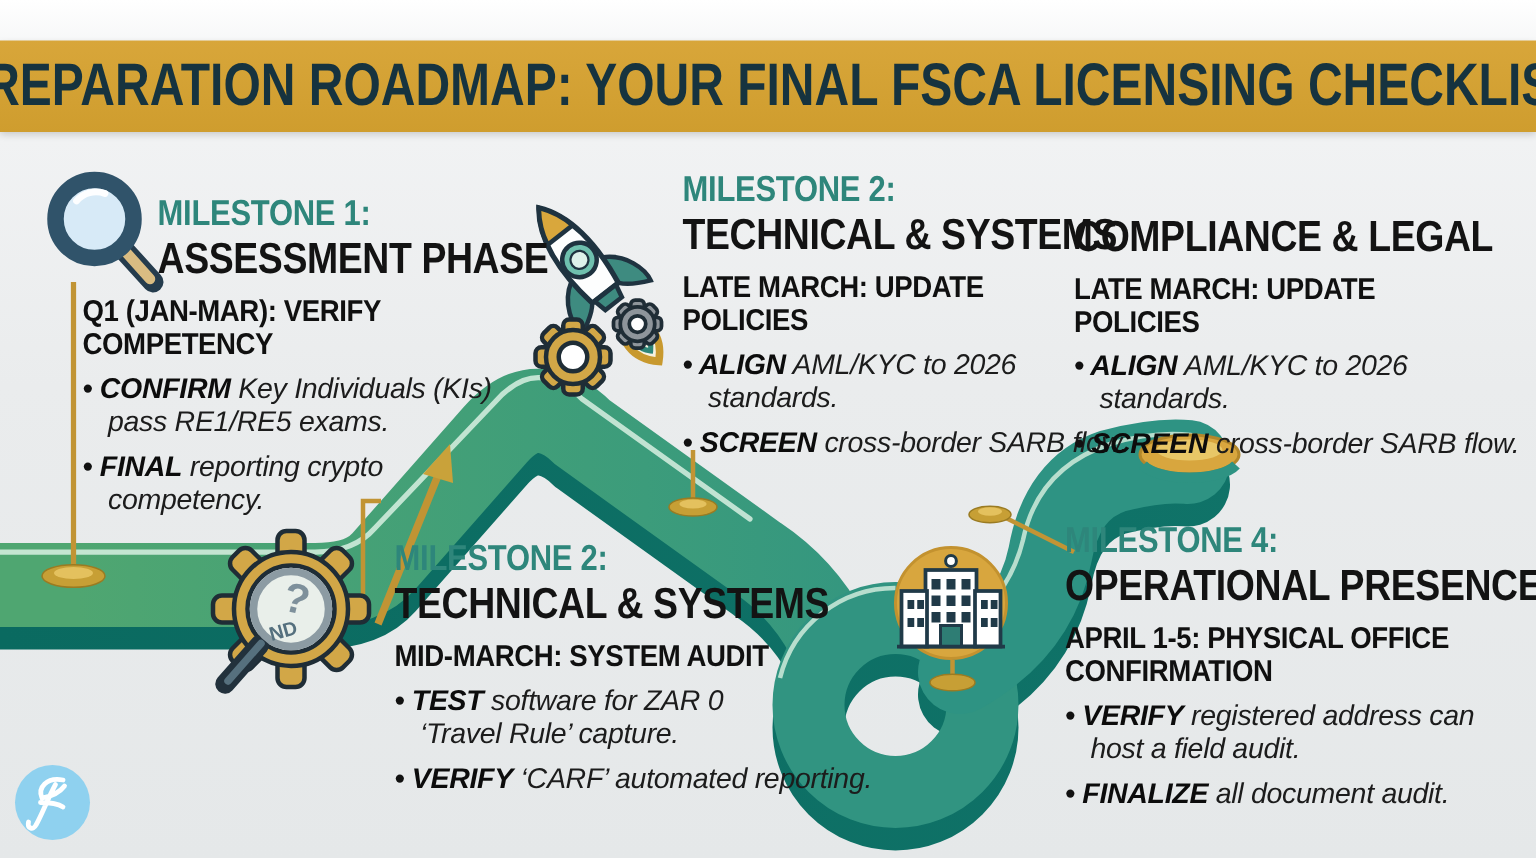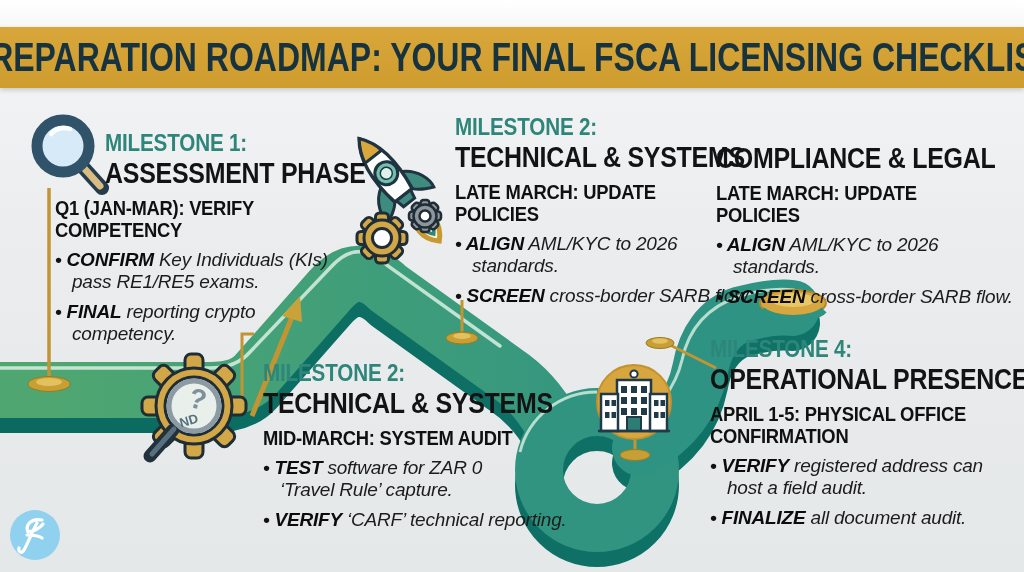--- a/index.html
+++ b/index.html
@@ -234,25 +234,25 @@
     </ul>
   </section>
 
   <section class="block" style="left:263px;top:360px;width:335px;">
     <span class="mlabel">MILESTONE 2:</span>
     <span class="mtitle">TECHNICAL &amp; SYSTEMS</span>
     <span class="msub">MID-MARCH: SYSTEM AUDIT</span>
     <ul class="bullets">
       <li class="bullet"><b>TEST</b><span> software for ZAR 0
 ‘Travel Rule’ capture.</span></li>
-      <li class="bullet"><b>VERIFY</b><span> ‘CARF’ technical reporting.</span></li>
-    </ul>
-  </section>
-
-  <section class="block" style="left:710px;top:336px;width:315px;">
+      <li class="bullet"><b>VERIFY</b><span> ‘CARF’ automated reporting.</span></li>
+    </ul>
+  </section>
+
+  <section class="block" style="left:710px;top:348px;width:315px;">
     <span class="mlabel">MILESTONE 4:</span>
     <span class="mtitle">OPERATIONAL PRESENCE</span>
     <span class="msub">APRIL 1-5: PHYSICAL OFFICE
 CONFIRMATION</span>
     <ul class="bullets">
       <li class="bullet"><b>VERIFY</b><span> registered address can
 host a field audit.</span></li>
       <li class="bullet"><b>FINALIZE</b><span> all document audit.</span></li>
     </ul>
   </section>

